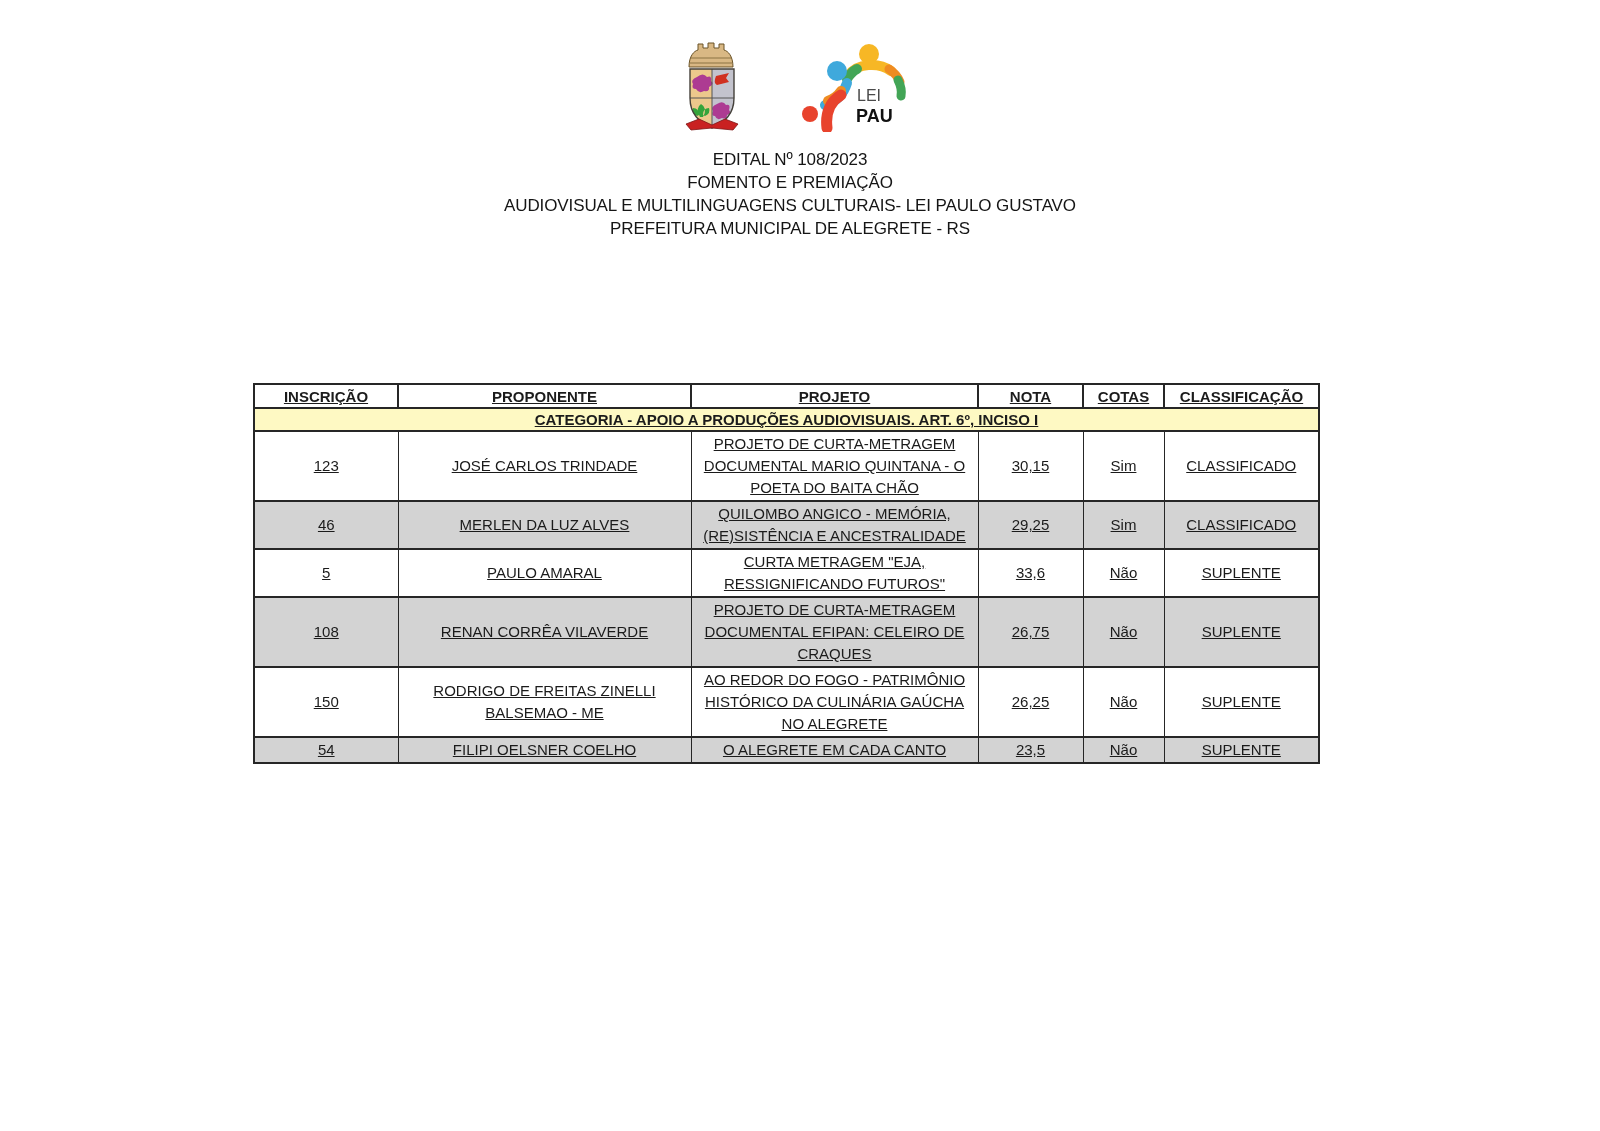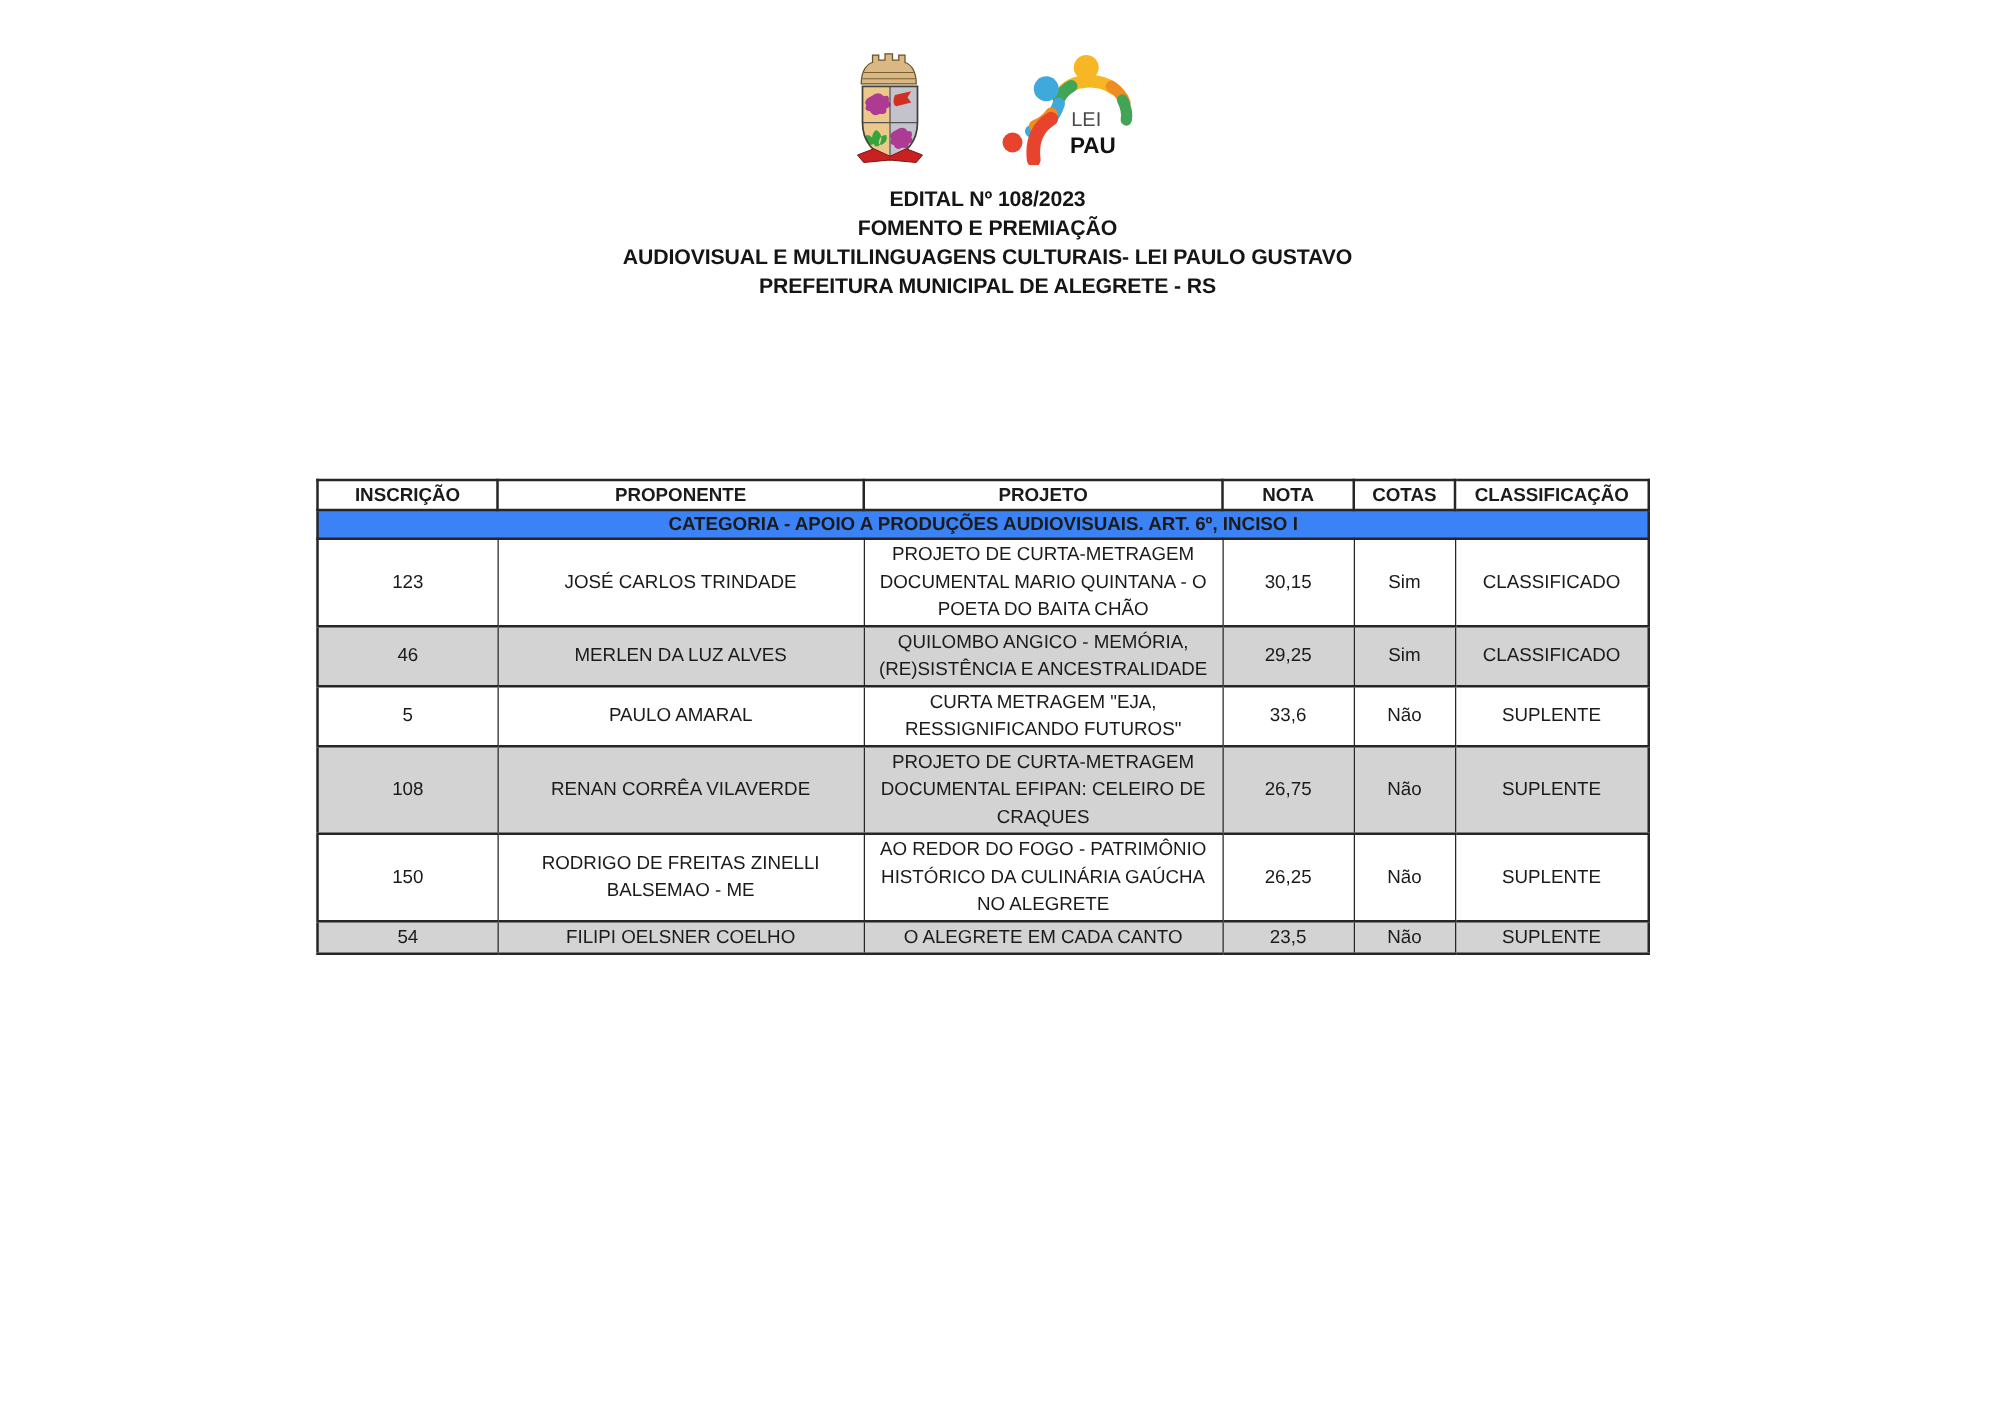--- a/index.html
+++ b/index.html
@@ -17,45 +17,46 @@
   .logos { position:absolute; top:34px; left:0; width:1580px; height:100px; }
   .crest  { position:absolute; left:676px; top:2px; }
   .leipau { position:absolute; left:797px; top:4px; }
 
   
   .title-block {
     position:absolute; top:148px; left:0; width:1580px;
     text-align:center;
   }
   .title-line {
-    font-size:17px; font-weight:bold; line-height:23px;
+    font-size:17px; font-weight:normal; line-height:23px;
     letter-spacing:-0.1px; color:#151515;
   }
 
   
   table.results {
     position:absolute; left:253px; top:383px;
     width:1065px;
     border-collapse:collapse; table-layout:fixed;
     font-size:15px; text-align:center; color:#1b1b1b;
     border:2px solid #262626;
+    text-decoration:underline;
   }
   table.results th {
     font-weight:bold; height:24px;
     border:2px solid #262626;
     font-size:15px;
     padding:1px 2px;
   }
   table.results td {
     border:solid #262626; border-width:2px 1px;
     padding:1px 6px;
     line-height:22px;
   }
   tr.cat td {
-    background:#3b82f6; font-weight:bold;
+    background:#fef9c3; font-weight:bold;
     height:22px; border-width:2px; line-height:19px;
     font-size:15px;
   }
   tr.gray td { background:#d3d3d3; }
   tr.h3 td { height:69px; }
   tr.h2a td { height:48px; }
   tr.h2b td { height:44px; }
   tr.h1 td { height:23px; }
   .c-inscricao { width:144px; }
   .c-proponente { width:293px; }

